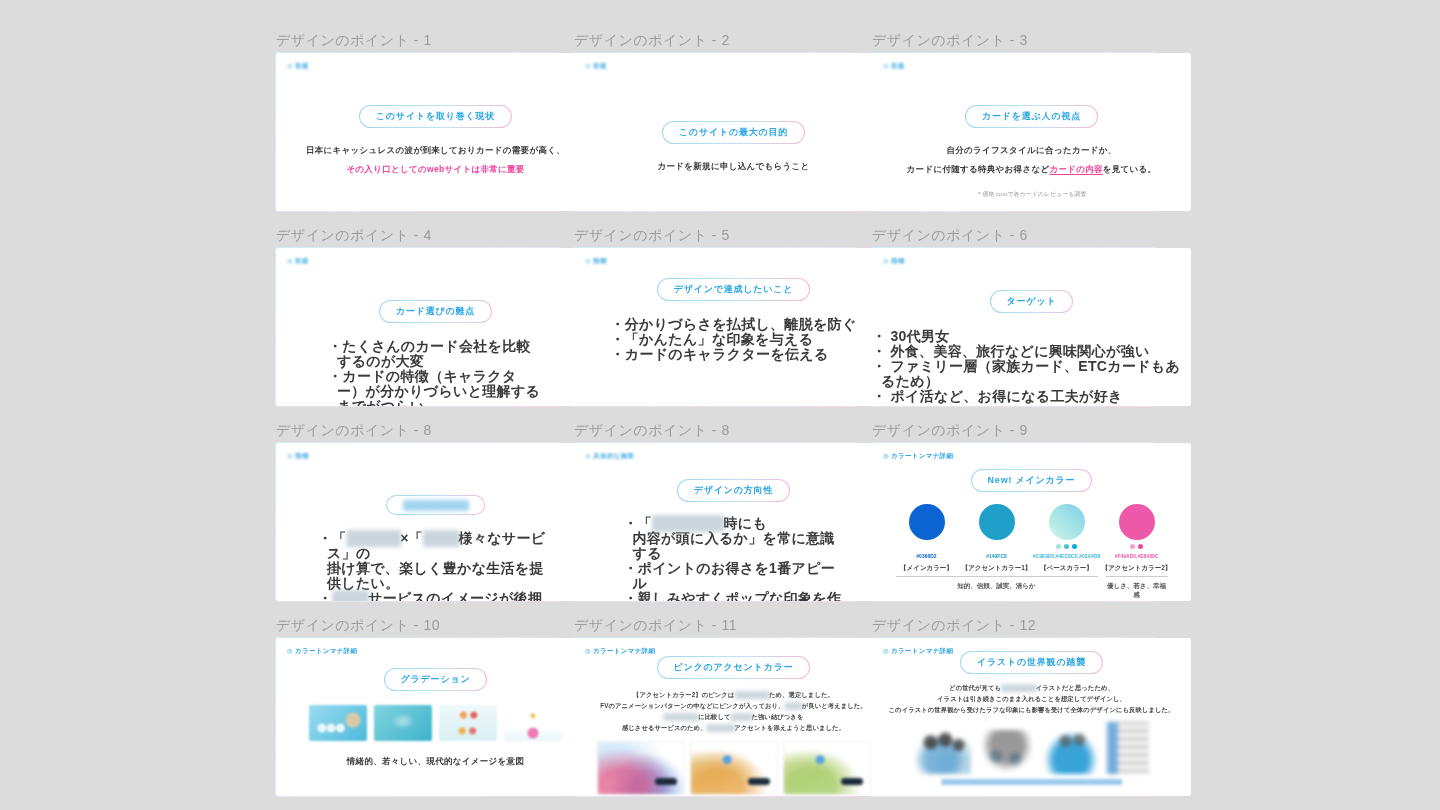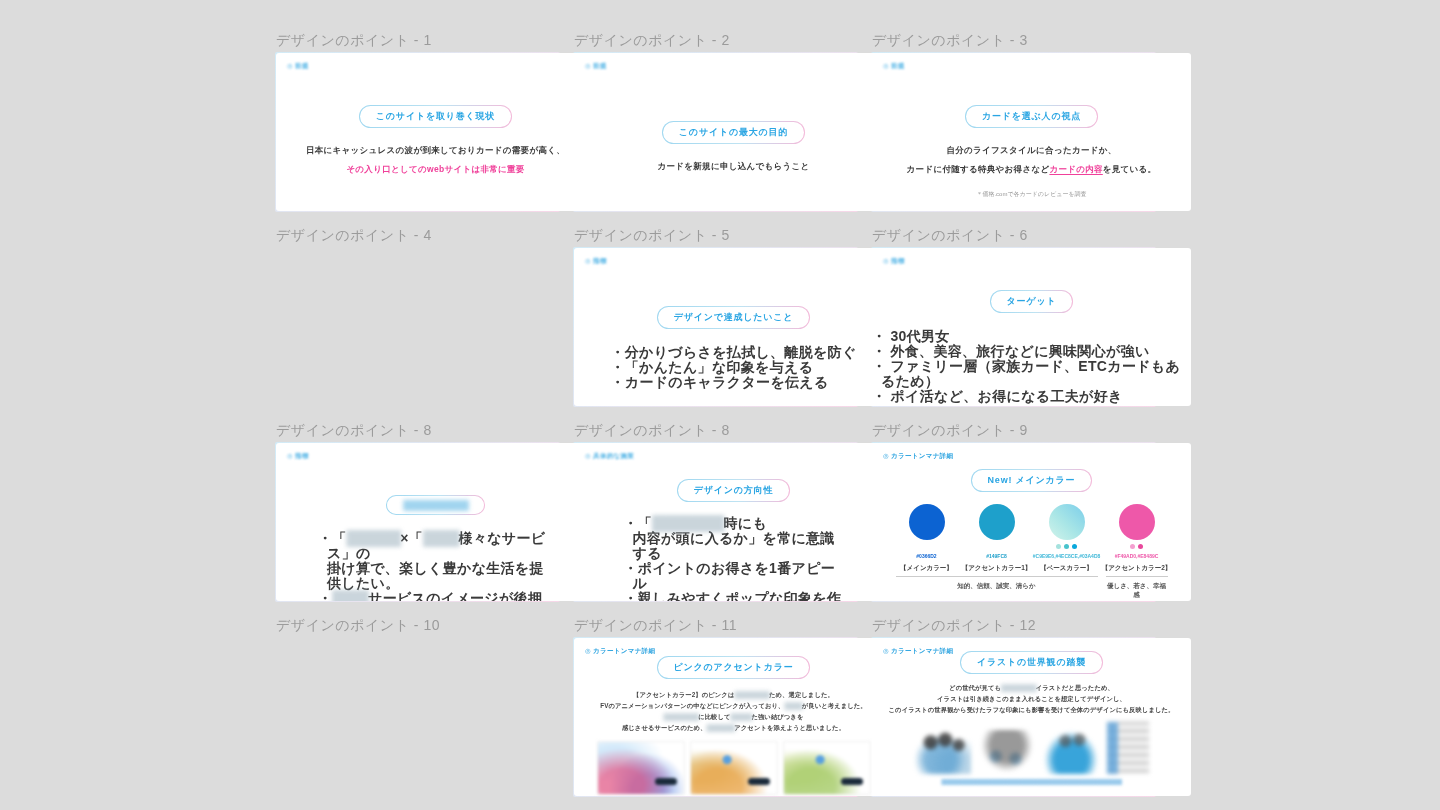--- a/index.html
+++ b/index.html
@@ -22,21 +22,21 @@
   .pink-link{color:#f0409a;text-decoration:underline;text-underline-offset:2px;}
   .note{font-size:6px;color:#999;margin-top:14px;}
   .blt{list-style:none;display:inline-block;text-align:left;margin:0;padding:0;}
   .blt li{font-size:14px;font-weight:bold;color:#3a3a3a;letter-spacing:.3px;line-height:15px;
     text-indent:-9px;padding-left:9px;}
   .ul{text-decoration-color:#aab;text-underline-offset:2px;}
   .rd{color:#9fb3bf;filter:blur(2px);opacity:.55;letter-spacing:-1px;}
   .rd-pill{color:#79c2e8;filter:blur(2px);opacity:.7;letter-spacing:-1px;}
   
   .mt-pill-s1{margin-top:52px;} .mt-pill-s2{margin-top:68px;} .mt-pill-s3{margin-top:52px;}
-  .mt-pill-s4{margin-top:52px;} .mt-pill-s5{margin-top:58px;} .mt-pill-s6{margin-top:42px;}
+  .mt-pill-s4{margin-top:52px;} .mt-pill-s5{margin-top:30px;} .mt-pill-s6{margin-top:42px;}
   .mt-pill-s7{margin-top:52px;} .mt-pill-s8{margin-top:36px;} .mt-pill-s9{margin-top:26px;}
   .mt-pill-s10{margin-top:30px;} .mt-pill-s11{margin-top:18px;} .mt-pill-s12{margin-top:13px;}
   .mt16{margin-top:16px;} .mt6{margin-top:6px;} .mt14{margin-top:14px;}
   
   .swatches{display:flex;justify-content:center;gap:8px;margin-top:12px;}
   .sw{width:62px;display:flex;flex-direction:column;align-items:center;}
   .circle{width:36px;height:36px;border-radius:50%;}
   .c1{background:#0c63d2;} .c2{background:#1ea0cb;}
   .c3{background:linear-gradient(225deg,#7fd0ea 5%,#a9e6e6 55%,#d2f3ea 100%);}
   .c4{background:#ee58a9;}
@@ -147,20 +147,34 @@
           </div>
           <div class="bodyline mt16">自分のライフスタイルに合ったカードか、</div>
           <div class="bodyline mt6"><span>カードに付随する特典やお得さなど</span><span class="pink-link">カードの内容</span><span>を見ている。</span></div>
           <div class="note">＊価格.comで各カードのレビューを調査</div>
         </div>
       </div>
     </div>
 
     <div class="cell">
       <div class="slide-title">デザインのポイント - 4</div>
+      <div class="card-frame">
+        <div class="card">
+          <div class="tag tag-rd">◎ 前提</div>
+          <div class="pill-wrap mt-pill-s4">
+            <div class="pill">カード選びの難点</div>
+          </div>
+          <div class="mt16">
+            <ul class="blt" style="max-width:215px;">
+              <li>・たくさんのカード会社を比較するのが大変</li>
+              <li>・カードの特徴（キャラクター）が分かりづらいと理解するまでがつらい</li>
+            </ul>
+          </div>
+        </div>
+      </div>
     </div>
 
     <div class="cell">
       <div class="slide-title">デザインのポイント - 5</div>
       <div class="card-frame">
         <div class="card">
           <div class="tag tag-rd">◎ 指標</div>
           <div class="pill-wrap mt-pill-s5">
             <div class="pill">デザインで達成したいこと</div>
           </div>
@@ -277,20 +291,35 @@
           <div class="cap-row">
             <div class="cap-group cgl">知的、信頼、誠実、清らか</div>
             <div class="cap-group cgr">優しさ、若さ、幸福感</div>
           </div>
         </div>
       </div>
     </div>
 
     <div class="cell">
       <div class="slide-title">デザインのポイント - 10</div>
+      <div class="card-frame">
+        <div class="card">
+          <div class="tag">◎ カラートンマナ詳細</div>
+          <div class="pill-wrap mt-pill-s10">
+            <div class="pill">グラデーション</div>
+          </div>
+          <div class="thumbs10">
+            <div class="th10 t10a"></div>
+            <div class="th10 t10b"></div>
+            <div class="th10 t10c"></div>
+            <div class="th10 t10d"></div>
+          </div>
+          <div class="caption10">情緒的、若々しい、現代的なイメージを意図</div>
+        </div>
+      </div>
     </div>
 
     <div class="cell">
       <div class="slide-title">デザインのポイント - 11</div>
       <div class="card-frame">
         <div class="card">
           <div class="tag">◎ カラートンマナ詳細</div>
           <div class="pill-wrap mt-pill-s11">
             <div class="pill">ピンクのアクセントカラー</div>
           </div>

